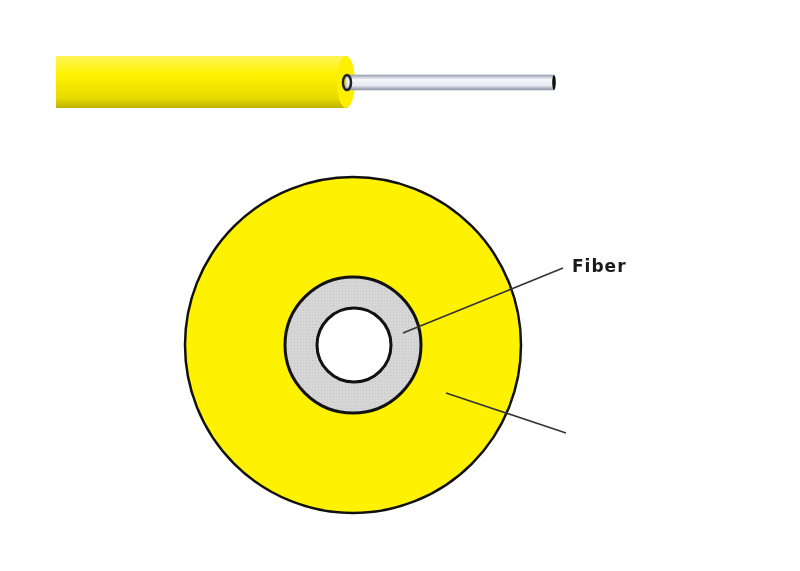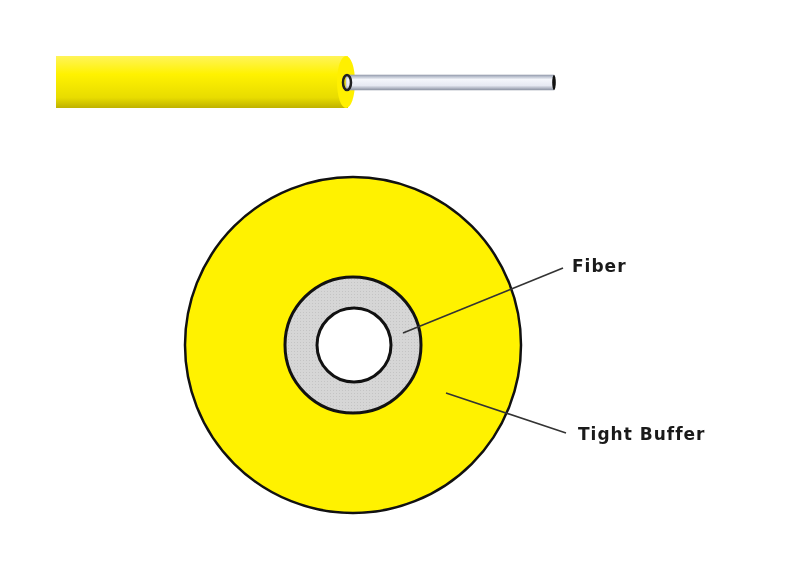--- a/index.html
+++ b/index.html
@@ -51,14 +51,13 @@
       <circle cx="353" cy="345" r="168" fill="#FFF200" stroke="#111" stroke-width="2.5"></circle>
       <circle cx="353" cy="345" r="68" fill="url(#dots)" stroke="#111" stroke-width="3"></circle>
       <circle cx="354" cy="345" r="37" fill="#FFFFFF" stroke="#111" stroke-width="3"></circle>
     </g>
 
     <line x1="403" y1="333" x2="563" y2="268" stroke="#333" stroke-width="1.6"></line>
     <line x1="446" y1="393" x2="566" y2="433" stroke="#333" stroke-width="1.6"></line>
   </svg>
 
   <div class="label" style="left:572px; top:256px;">Fiber</div>
-  <div class="label" style="left:578px; top:424px;">Tight Buffer</div>
 </div>
 
 </body></html>

